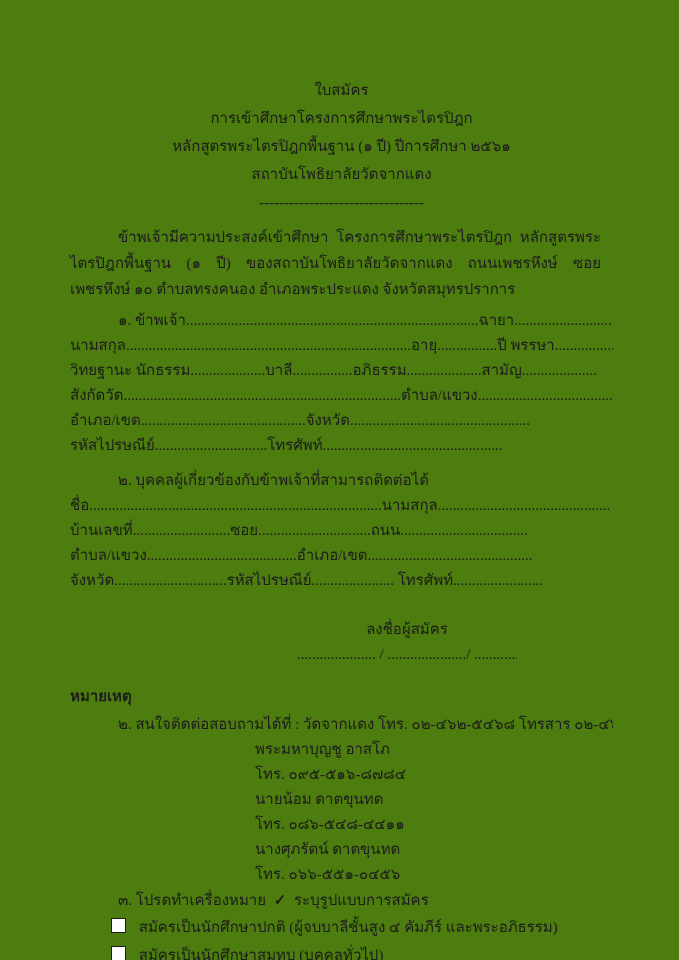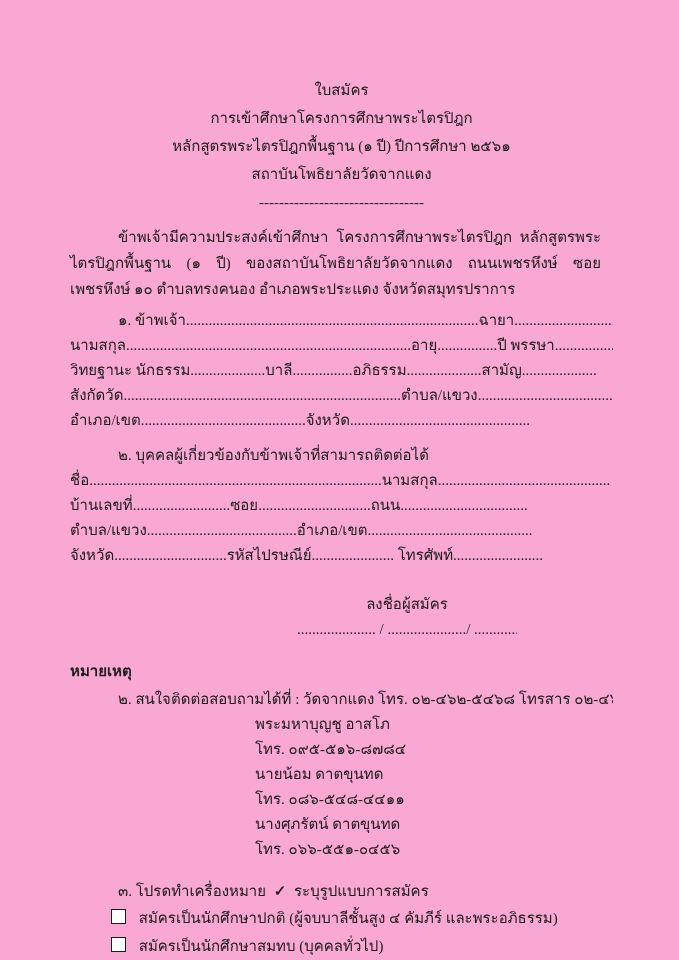--- a/index.html
+++ b/index.html
@@ -1,21 +1,21 @@
 <!DOCTYPE html>
 <html><head>
 <meta charset="utf-8">
 <style>
   html, body { margin: 0; padding: 0; background: #9a9a9a; }
   .page {
     position: relative;
     width: 679px;
     height: 960px;
     margin: 0 auto;
-    background: #f9a8d4;
+    background: #4d7c0f;
     color: #1c1c1c;
     font-family: "Liberation Serif", serif;
     font-size: 15px;
     line-height: 26px;
     box-sizing: border-box;
     padding: 76px 66px 0 70px;
     overflow: hidden;
   }
   .title-block { text-align: center; line-height: 28px; margin-bottom: 8px; }
   .title-line { white-space: nowrap; }
@@ -42,21 +42,21 @@
   .notes-heading { font-weight: bold; }
   .note-para {
     margin: 2px 0 0 0;
     text-indent: 48px;
     text-align: justify;
   }
   .note2-line { margin-top: 2px; text-indent: 48px; white-space: nowrap; overflow: hidden; }
   .contact-row { display: flex; margin-left: 185px; line-height: 25px; flex-direction: column; }
   .contact-name { width: 172px; flex: 0 0 auto; }
   .contact-phone { flex: 0 0 auto; }
-  .note3-line { margin-top: 16px; text-indent: 48px; white-space: nowrap; }
+  .note3-line { margin-top: 0; text-indent: 48px; white-space: nowrap; }
   .checkmark { font-weight: bold; padding: 0 4px; }
   .option-row { margin-left: 41px; line-height: 28px; white-space: nowrap; }
   .checkbox {
     display: inline-block;
     width: 13px;
     height: 13px;
     border: 1.2px solid #1c1c1c;
     vertical-align: -1px;
     margin-right: 9px;
     background: #fff;
@@ -76,20 +76,21 @@
   </div>
 
   <p class="intro">ข้าพเจ้ามีความประสงค์เข้าศึกษา  โครงการศึกษาพระไตรปิฎก   หลักสูตรพระไตรปิฎกพื้นฐาน (๑ ปี)  ของสถาบันโพธิยาลัยวัดจากแดง  ถนนเพชรหึงษ์  ซอยเพชรหึงษ์ ๑๐  ตำบลทรงคนอง   อำเภอพระประแดง  จังหวัดสมุทรปราการ</p>
 
   <div>
     <div class="form-line indent">๑. ข้าพเจ้า..............................................................................ฉายา.............................................</div>
     <div class="form-line">นามสกุล............................................................................อายุ................ปี  พรรษา....................</div>
     <div class="form-line">วิทยฐานะ  นักธรรม....................บาลี................อภิธรรม....................สามัญ....................</div>
     <div class="form-line">สังกัดวัด..........................................................................ตำบล/แขวง........................................</div>
     <div class="form-line">อำเภอ/เขต............................................จังหวัด................................................</div>
+    <div class="form-line">รหัสไปรษณีย์..............................โทรศัพท์................................................</div>
   </div>
 
   <div class="section-gap">
     <div class="form-line indent">๒. บุคคลผู้เกี่ยวข้องกับข้าพเจ้าที่สามารถติดต่อได้</div>
     <div class="form-line">ชื่อ..............................................................................นามสกุล..............................................</div>
     <div class="form-line">บ้านเลขที่..........................ซอย..............................ถนน..................................</div>
     <div class="form-line">ตำบล/แขวง........................................อำเภอ/เขต............................................</div>
     <div class="form-line">จังหวัด..............................รหัสไปรษณีย์...................... โทรศัพท์........................</div>
   </div>
 

